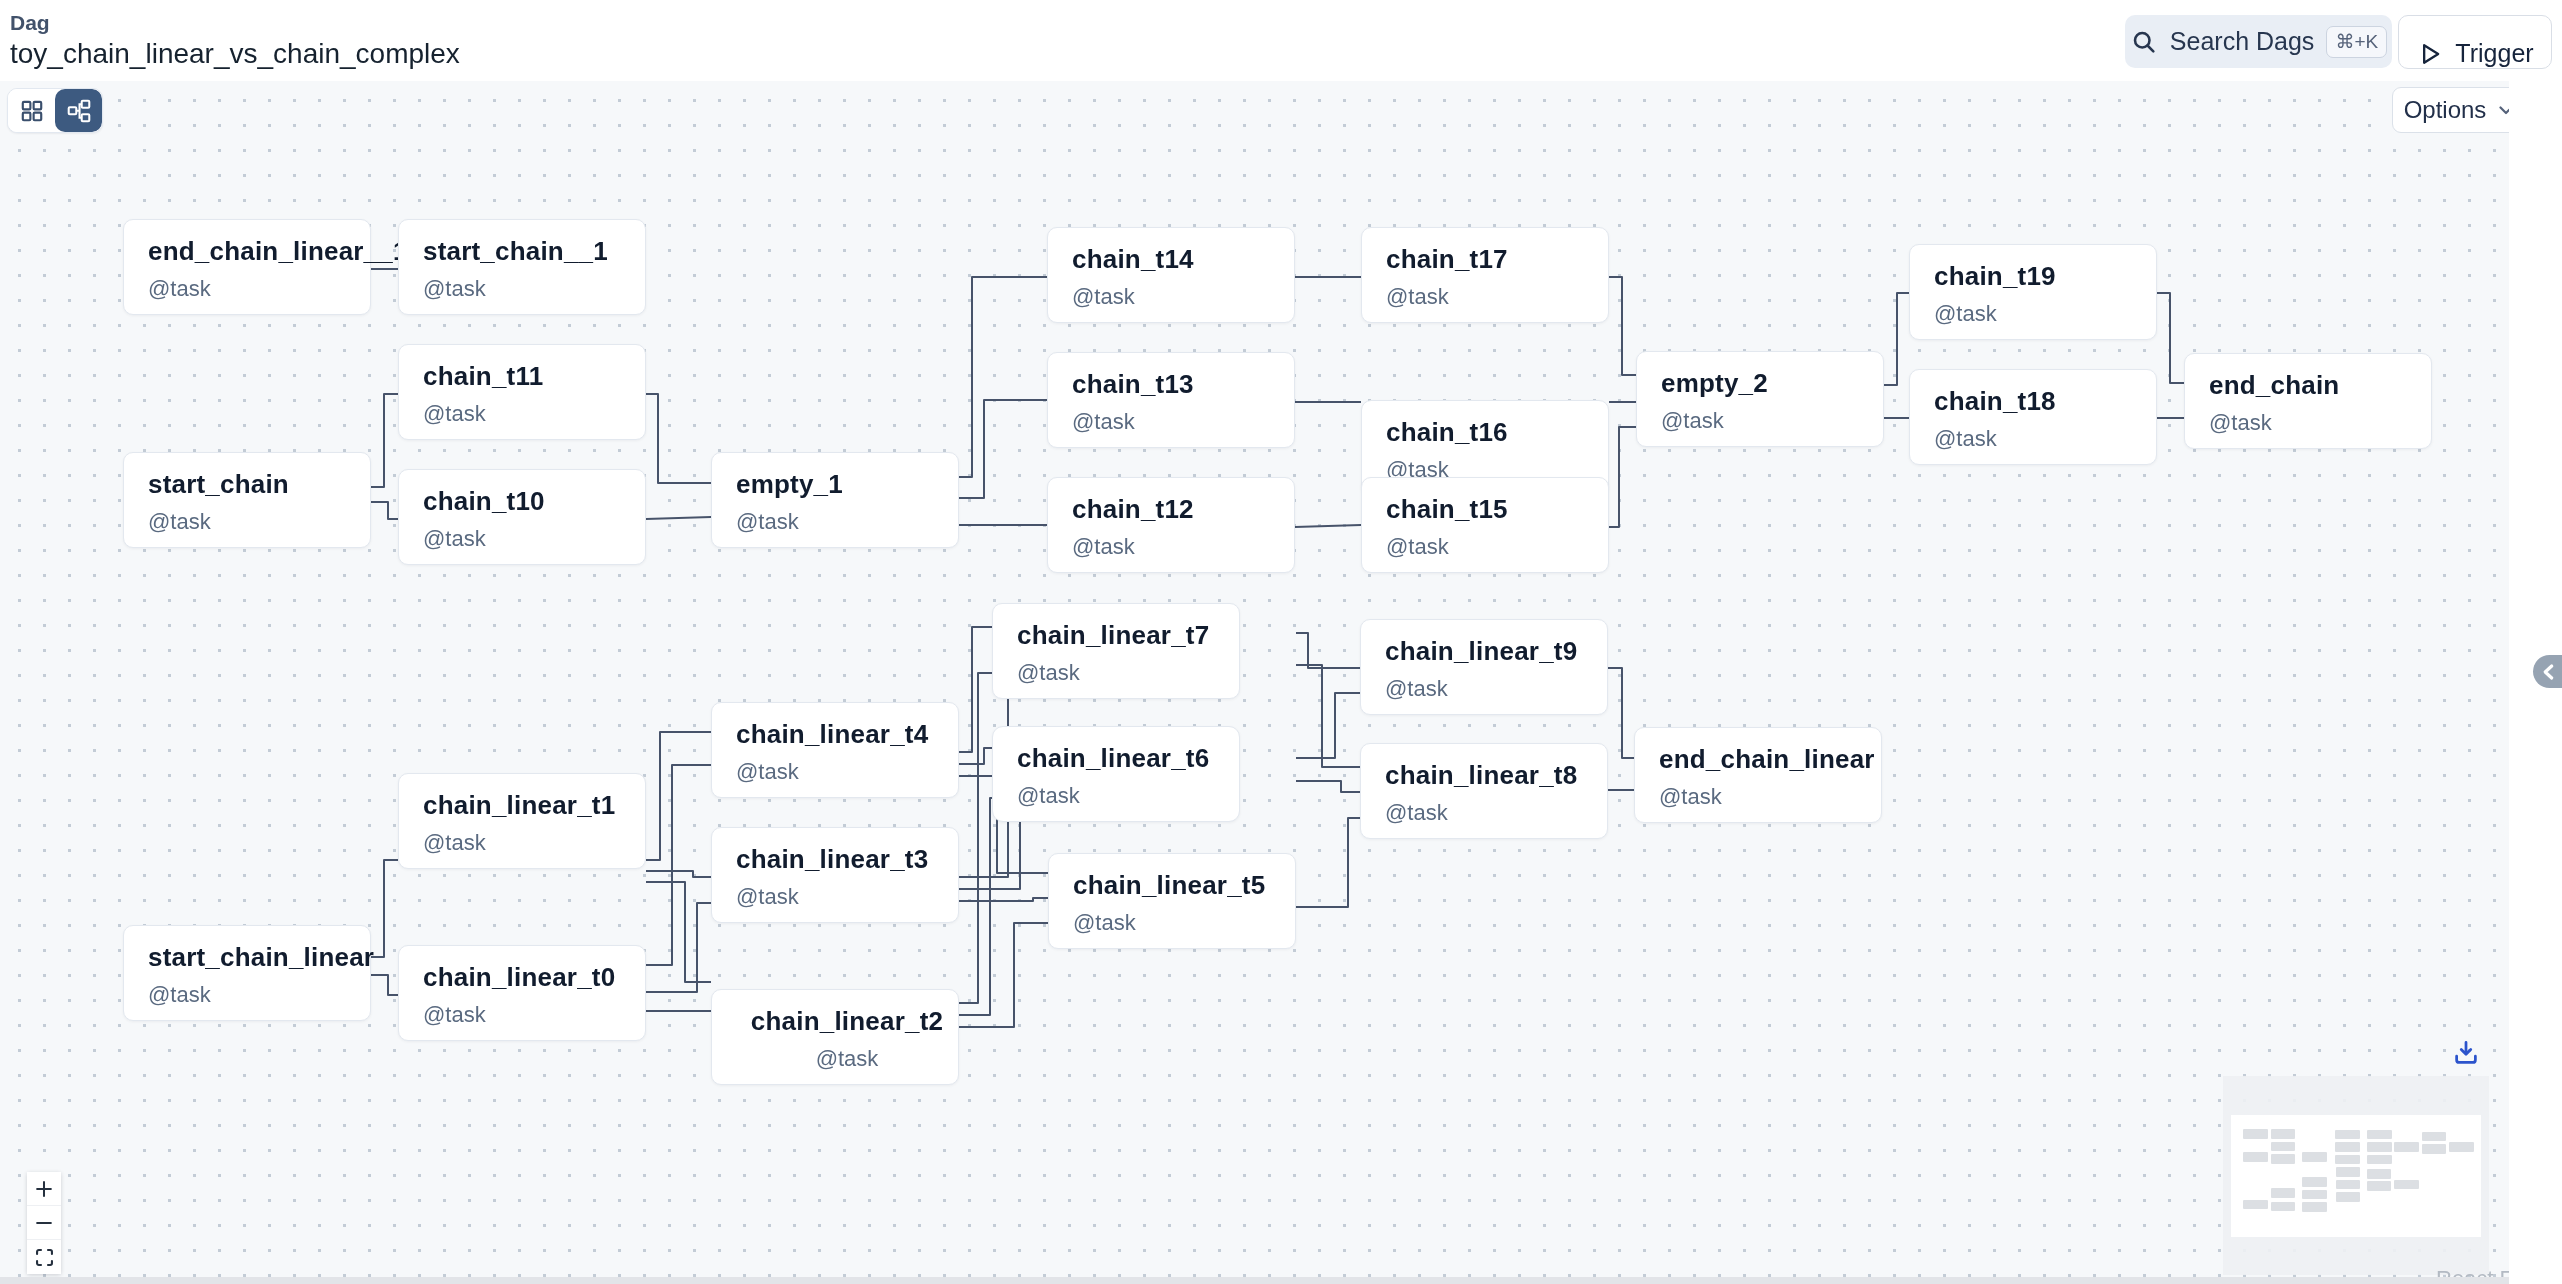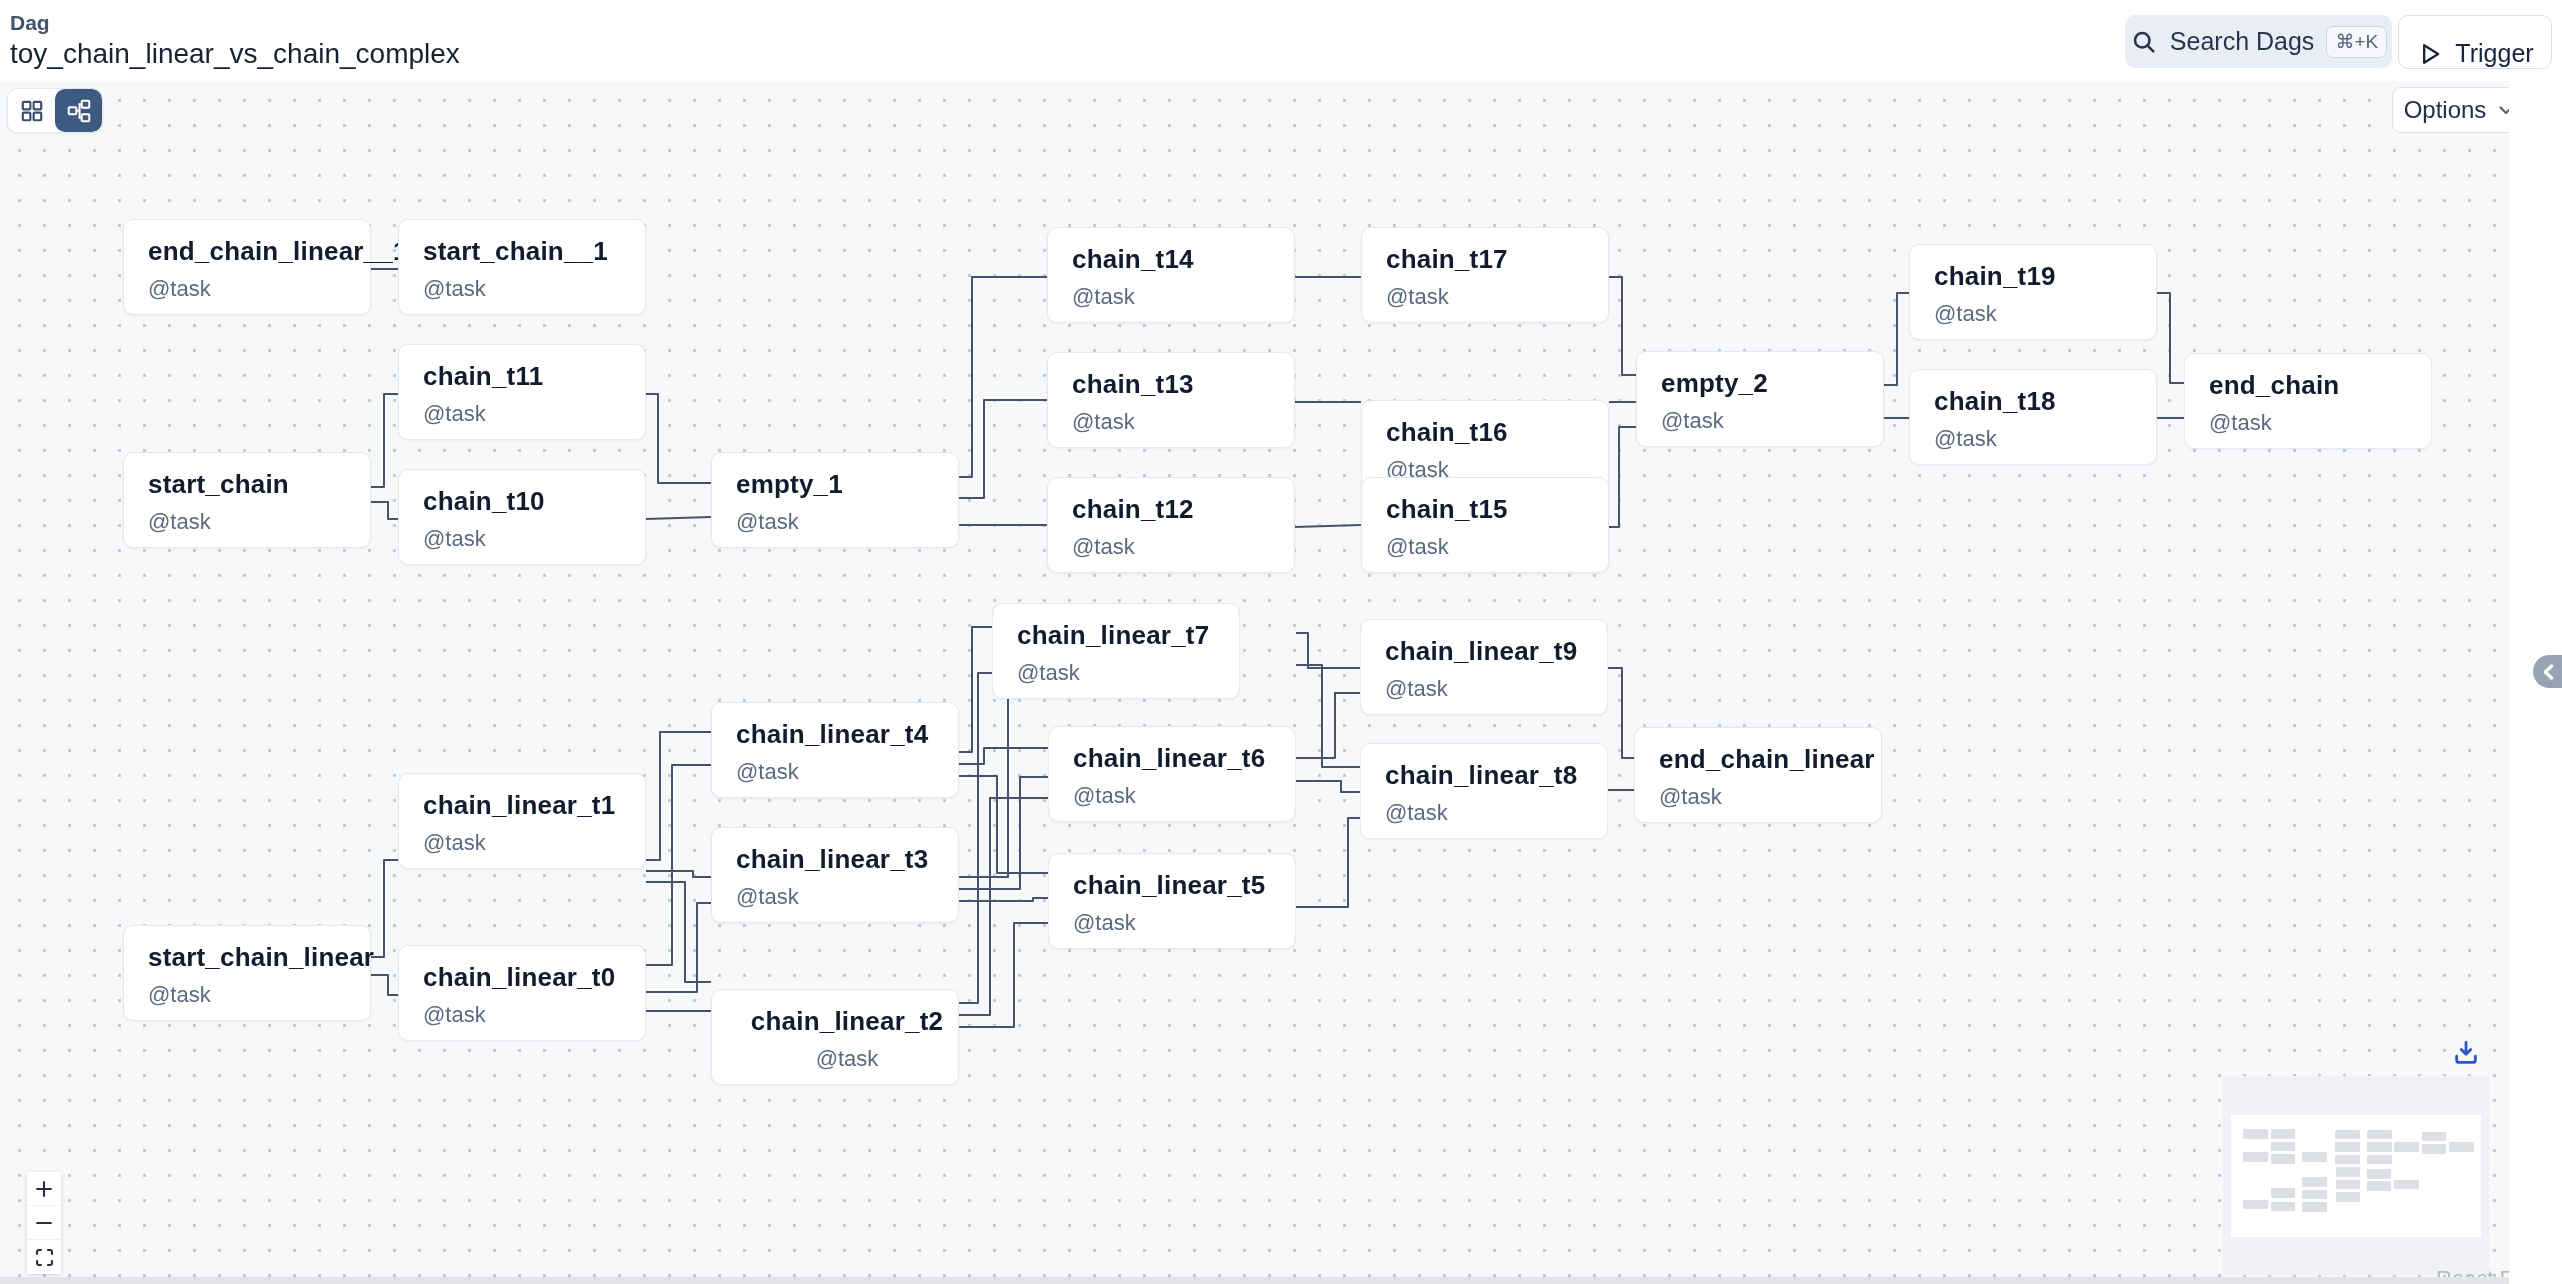--- a/index.html
+++ b/index.html
@@ -223,21 +223,21 @@
         <div class="st">@task</div>
       </div>
       <div class="node" style="left: 1360px; top: 538px;">
         <div class="t">chain_linear_t9</div>
         <div class="st">@task</div>
       </div>
       <div class="node" style="left: 711px; top: 621px;">
         <div class="t">chain_linear_t4</div>
         <div class="st">@task</div>
       </div>
-      <div class="node" style="left: 1048px; top: 645px; border-radius: 11px;">
+      <div class="node" style="left: 992px; top: 645px; border-radius: 11px;">
         <div class="t">chain_linear_t6</div>
         <div class="st">@task</div>
       </div>
       <div class="node" style="left: 1360px; top: 662px;">
         <div class="t">chain_linear_t8</div>
         <div class="st">@task</div>
       </div>
       <div class="node" style="left: 1634px; top: 646px;">
         <div class="t">end_chain_linear</div>
         <div class="st">@task</div>

